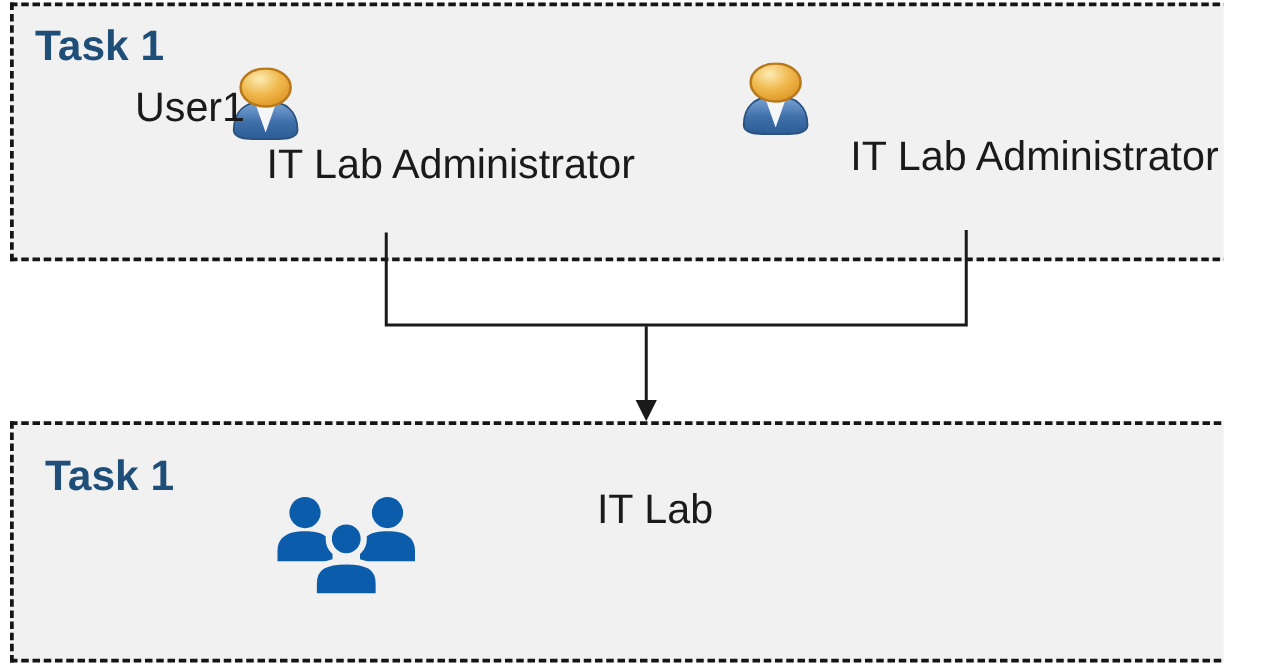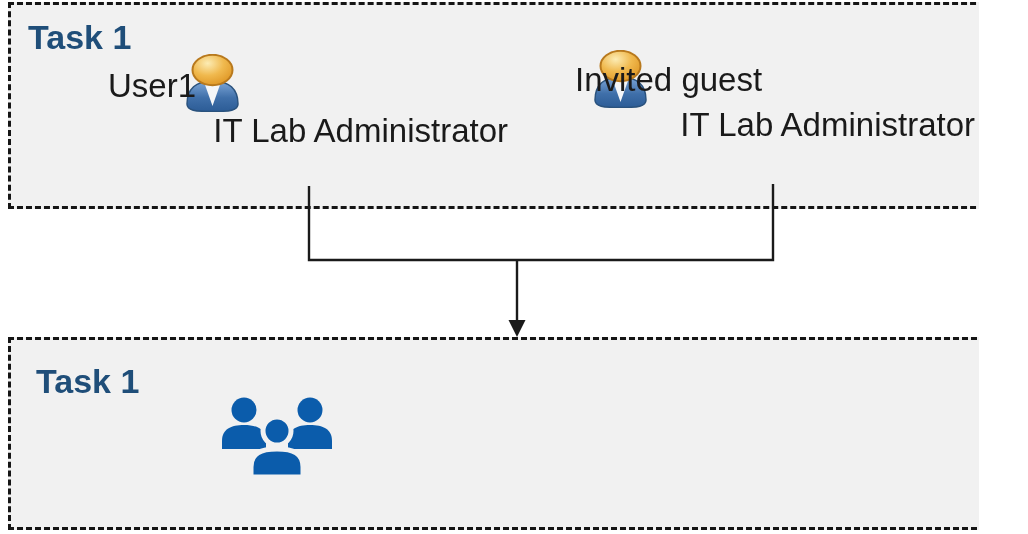--- a/index.html
+++ b/index.html
@@ -78,21 +78,20 @@
     <div class="persona-name">User1</div>
     <div class="persona-role">IT Lab Administrator</div>
   </div>
 
   <div class="persona p2">
     <svg class="person-svg" viewBox="0 0 57 58">
       <path d="M3,50 C3,35 12,27 28.5,27 C45,27 54,35 54,50 C54,56.5 46,57.5 28.5,57.5 C11,57.5 3,56.5 3,50 Z" fill="url(#g-body)" stroke="#2a527d" stroke-width="1.5"></path>
       <polygon points="20,28 37,28 28.5,52" fill="#f5f6f8"></polygon>
       <ellipse cx="28.5" cy="16" rx="20" ry="15.2" fill="url(#g-head)" stroke="#b8791d" stroke-width="2"></ellipse>
     </svg>
-    <div class="persona-name">Invited guest</div>
     <div class="persona-role">IT Lab Administrator</div>
   </div>
 
   <svg class="connector-svg">
     <path d="M309,186 L309,260 L773,260 L773,184" fill="none" stroke="var(--line,#1a1a1a)" stroke-width="2.4"></path>
     <path d="M517,261 L517,321" fill="none" stroke="var(--line,#1a1a1a)" stroke-width="2.4"></path>
     <polygon points="508.5,320 525.5,320 517,337" fill="var(--line,#1a1a1a)"></polygon>
   </svg>
 
   <div class="task-box task2"></div>
@@ -103,16 +102,17 @@
       <g style="fill:var(--icon-blue,#0b5cab)">
         <circle cx="25" cy="15" r="12.5"></circle>
         <path d="M3,54 L3,46 C3,34 12,30 25,30 C38,30 47,34 47,46 L47,54 Z"></path>
         <circle cx="91" cy="15" r="12.5"></circle>
         <path d="M69,54 L69,46 C69,34 78,30 91,30 C104,30 113,34 113,46 L113,54 Z"></path>
         <circle cx="58" cy="36" r="14" style="stroke:var(--box-bg,#f1f1f1)" stroke-width="5"></circle>
         <path d="M32,82 L32,72 C32,58 42,54 58,54 C74,54 84,58 84,72 L84,82 Z" style="stroke:var(--box-bg,#f1f1f1)" stroke-width="5"></path>
       </g>
     </svg>
     <div class="group-name">
+      <div>IT Lab</div>
     </div>
   </div>
 
 </div>
 
 </body></html>

